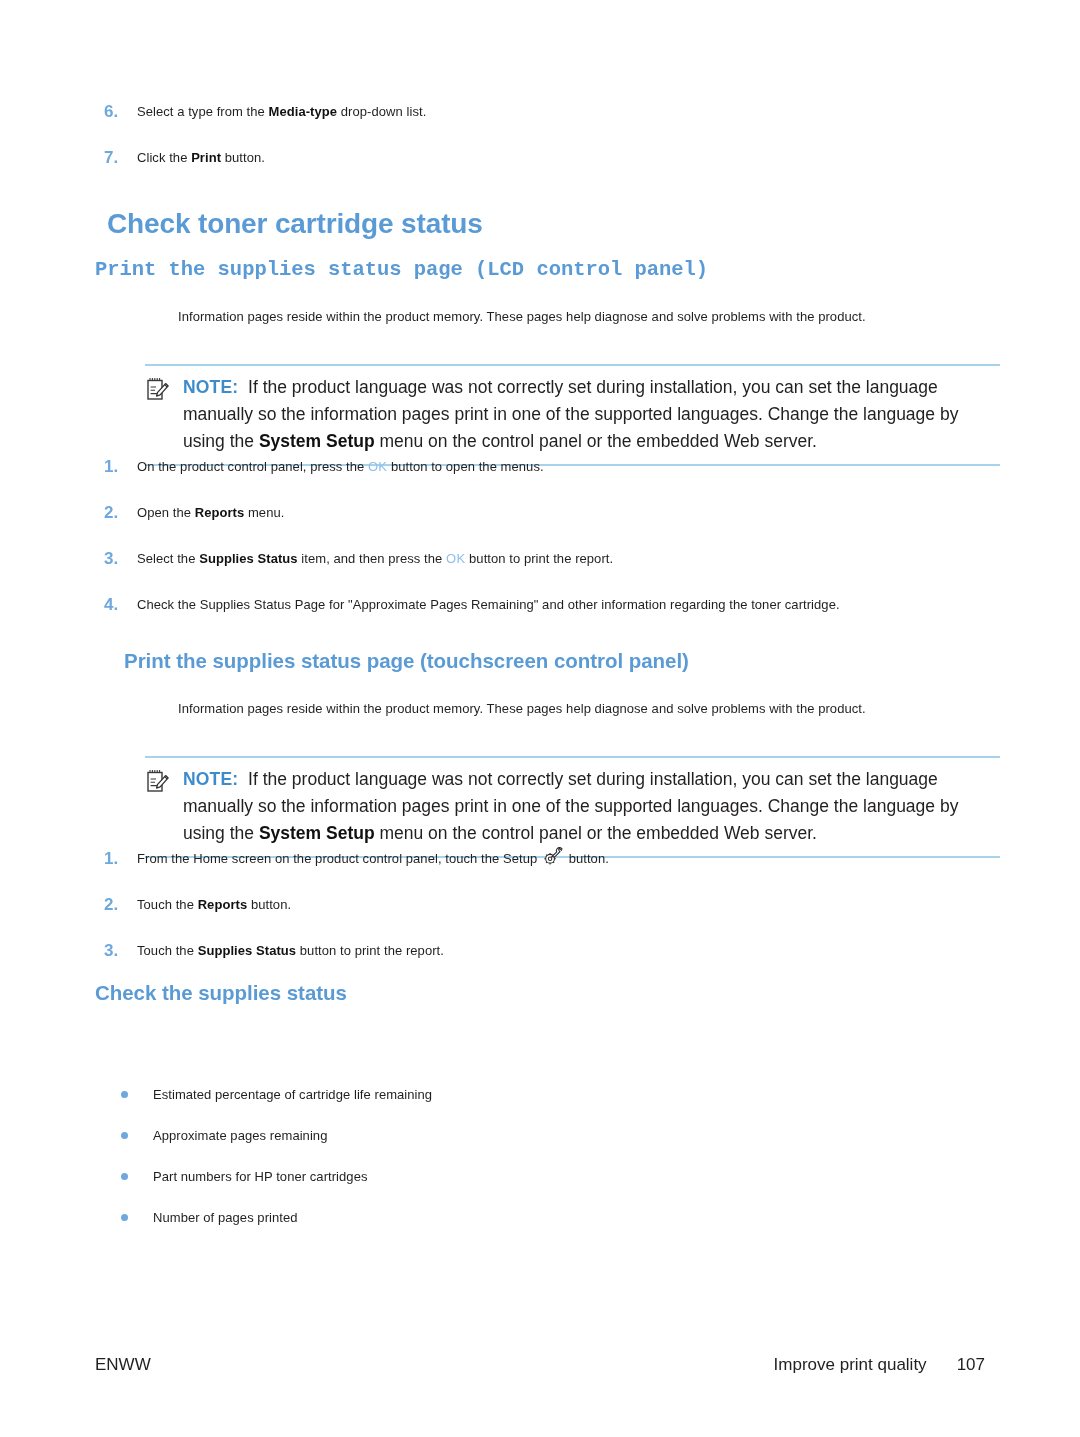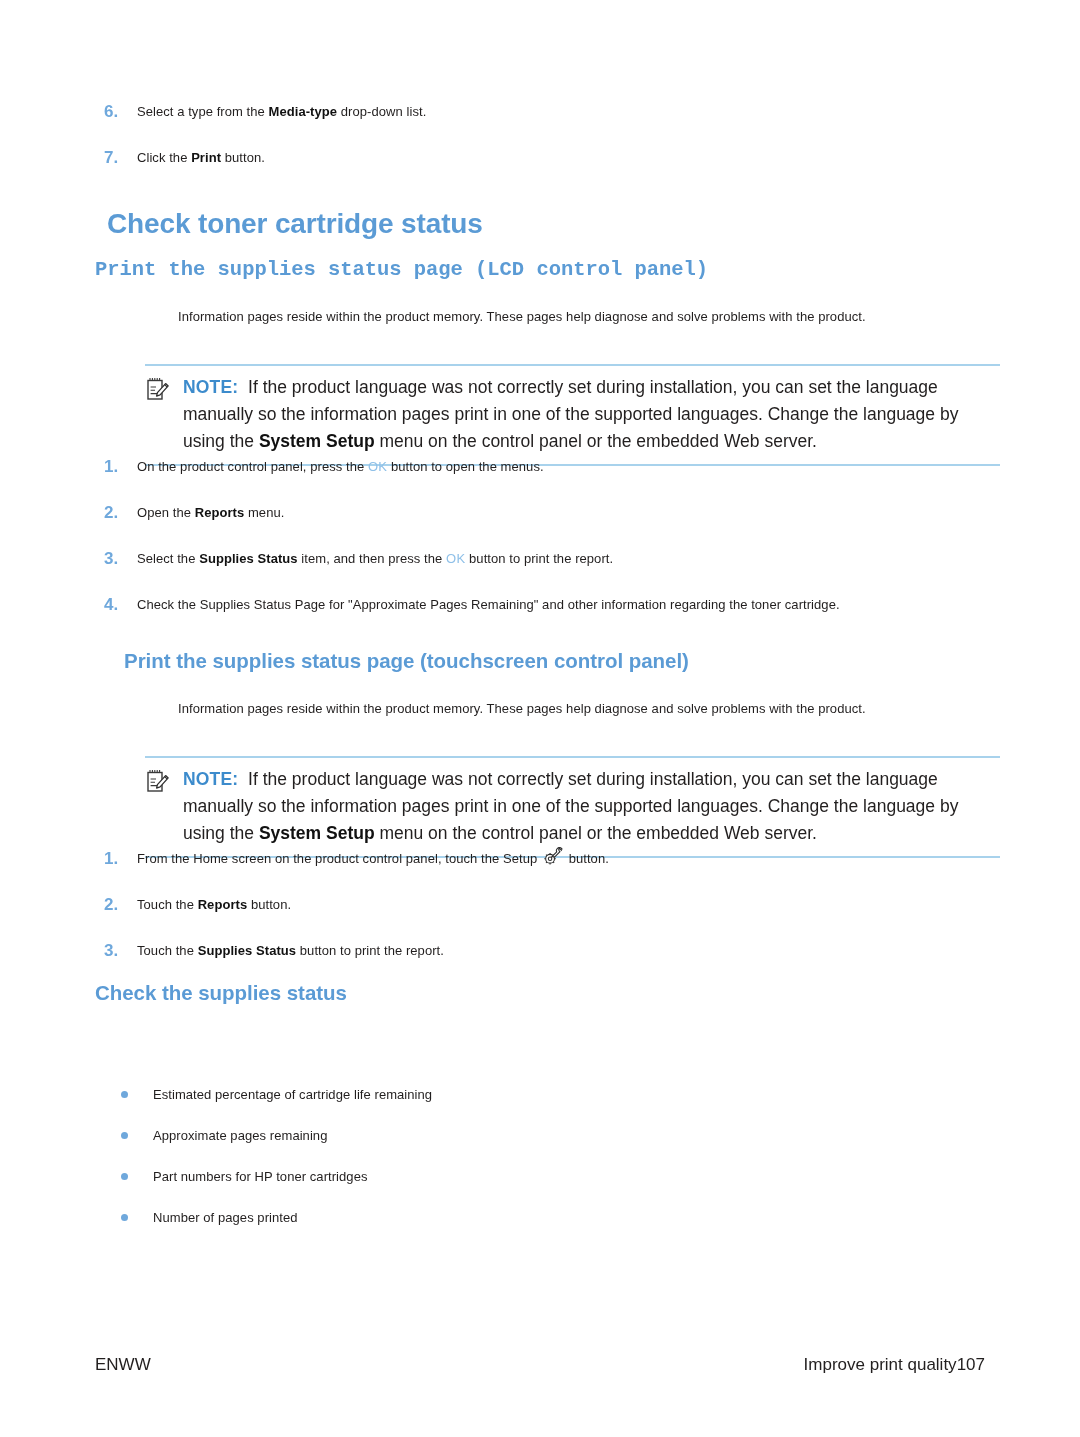--- a/index.html
+++ b/index.html
@@ -131,21 +131,21 @@
   .footer {
     position: absolute;
     left: 95px; right: 95px;
     bottom: 62px;
     display: flex;
     justify-content: space-between;
     align-items: baseline;
     font-size: 17px;
     color: #221f1f;
   }
-  .footer-right { display: flex; align-items: baseline; }
+  .footer-right { display: flex; align-items: baseline; gap: 30px; }
 
   
   .blk { position: absolute; }
 </style>
 </head>
 <body>
 
 <div class="page">
 
   <div class="blk" style="left:95px; top:98px; width:890px;">

